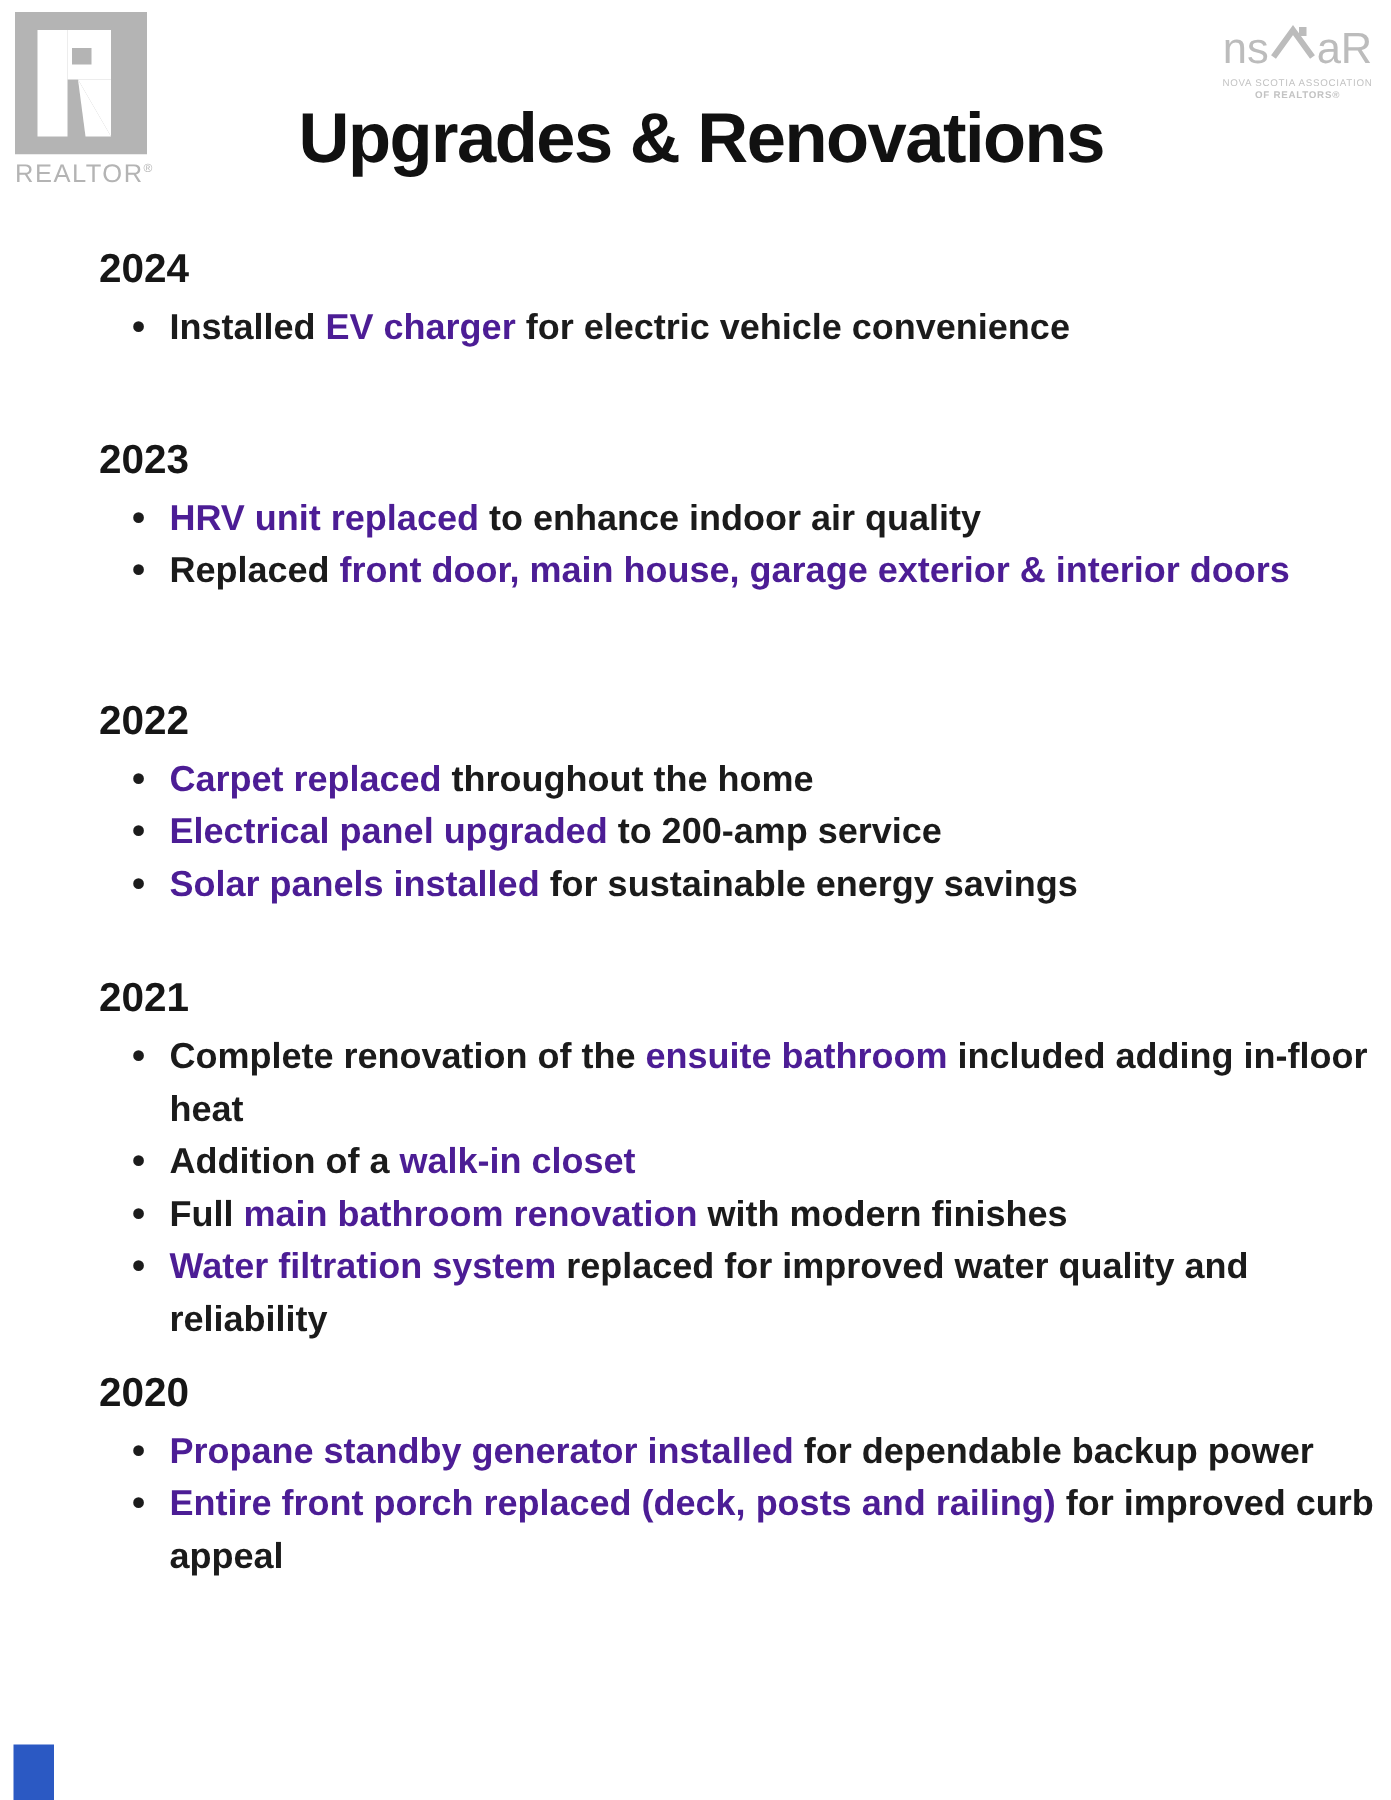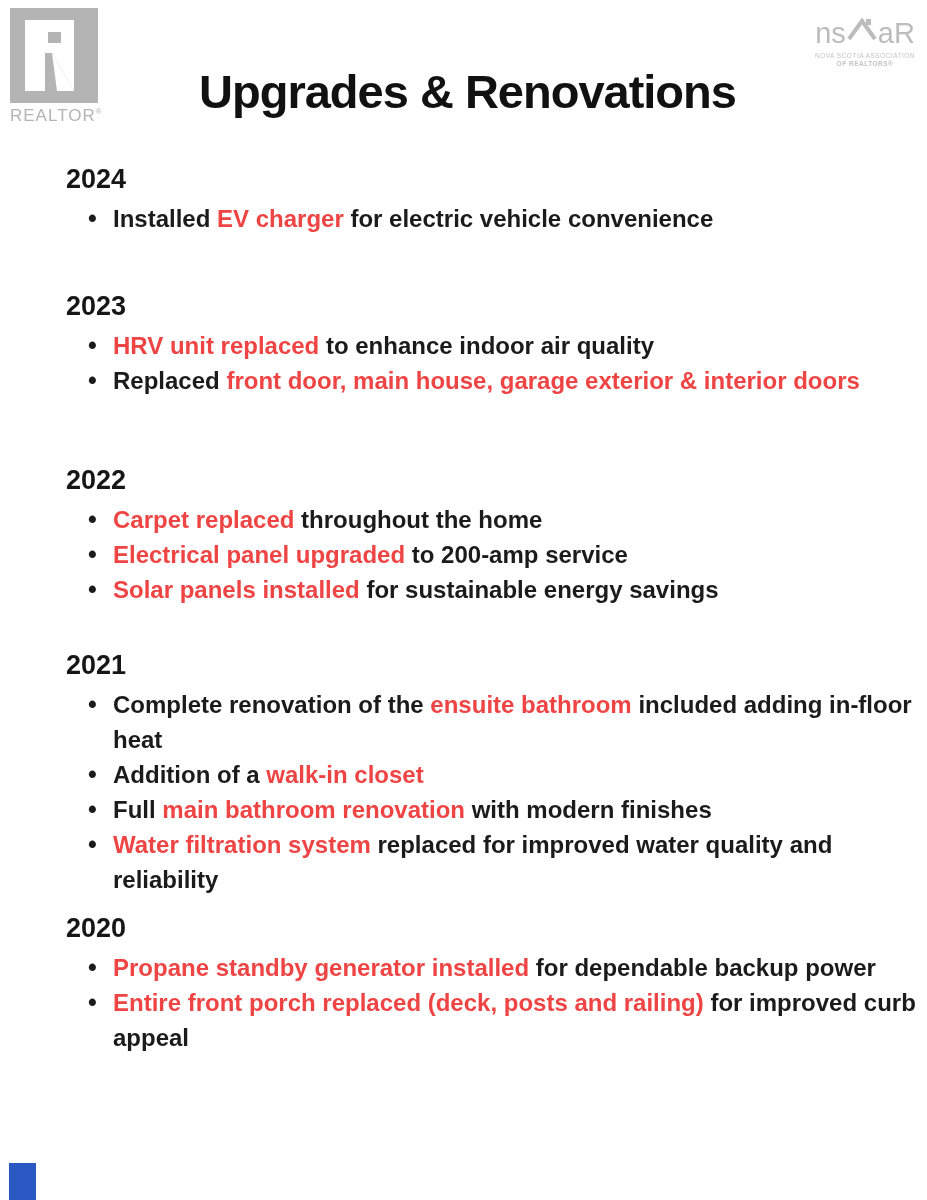--- a/index.html
+++ b/index.html
@@ -45,21 +45,21 @@
   }
   section ul{margin:0;padding:0;list-style:none;}
   section li{
     position:relative;padding-left:47px;
     font-size:24px;line-height:35px;font-weight:700;color:#1b1b1b;
   }
   section li::before{
     content:"\2022";position:absolute;left:22px;top:0;
     font-size:25px;color:#1b1b1b;
   }
-  section li .red{color:#ef4444;}
+  section li .red{color:#4c1d95;}
   
   .sec-0{margin-bottom:55px;}
   .sec-1{margin-bottom:67px;}
   .sec-2{margin-bottom:43px;}
   .sec-3{margin-bottom:16px;}
   .sec-4{margin-bottom:0;}
 
   
   .corner-accent{
     position:absolute;left:9px;top:1163px;width:27px;height:37px;

